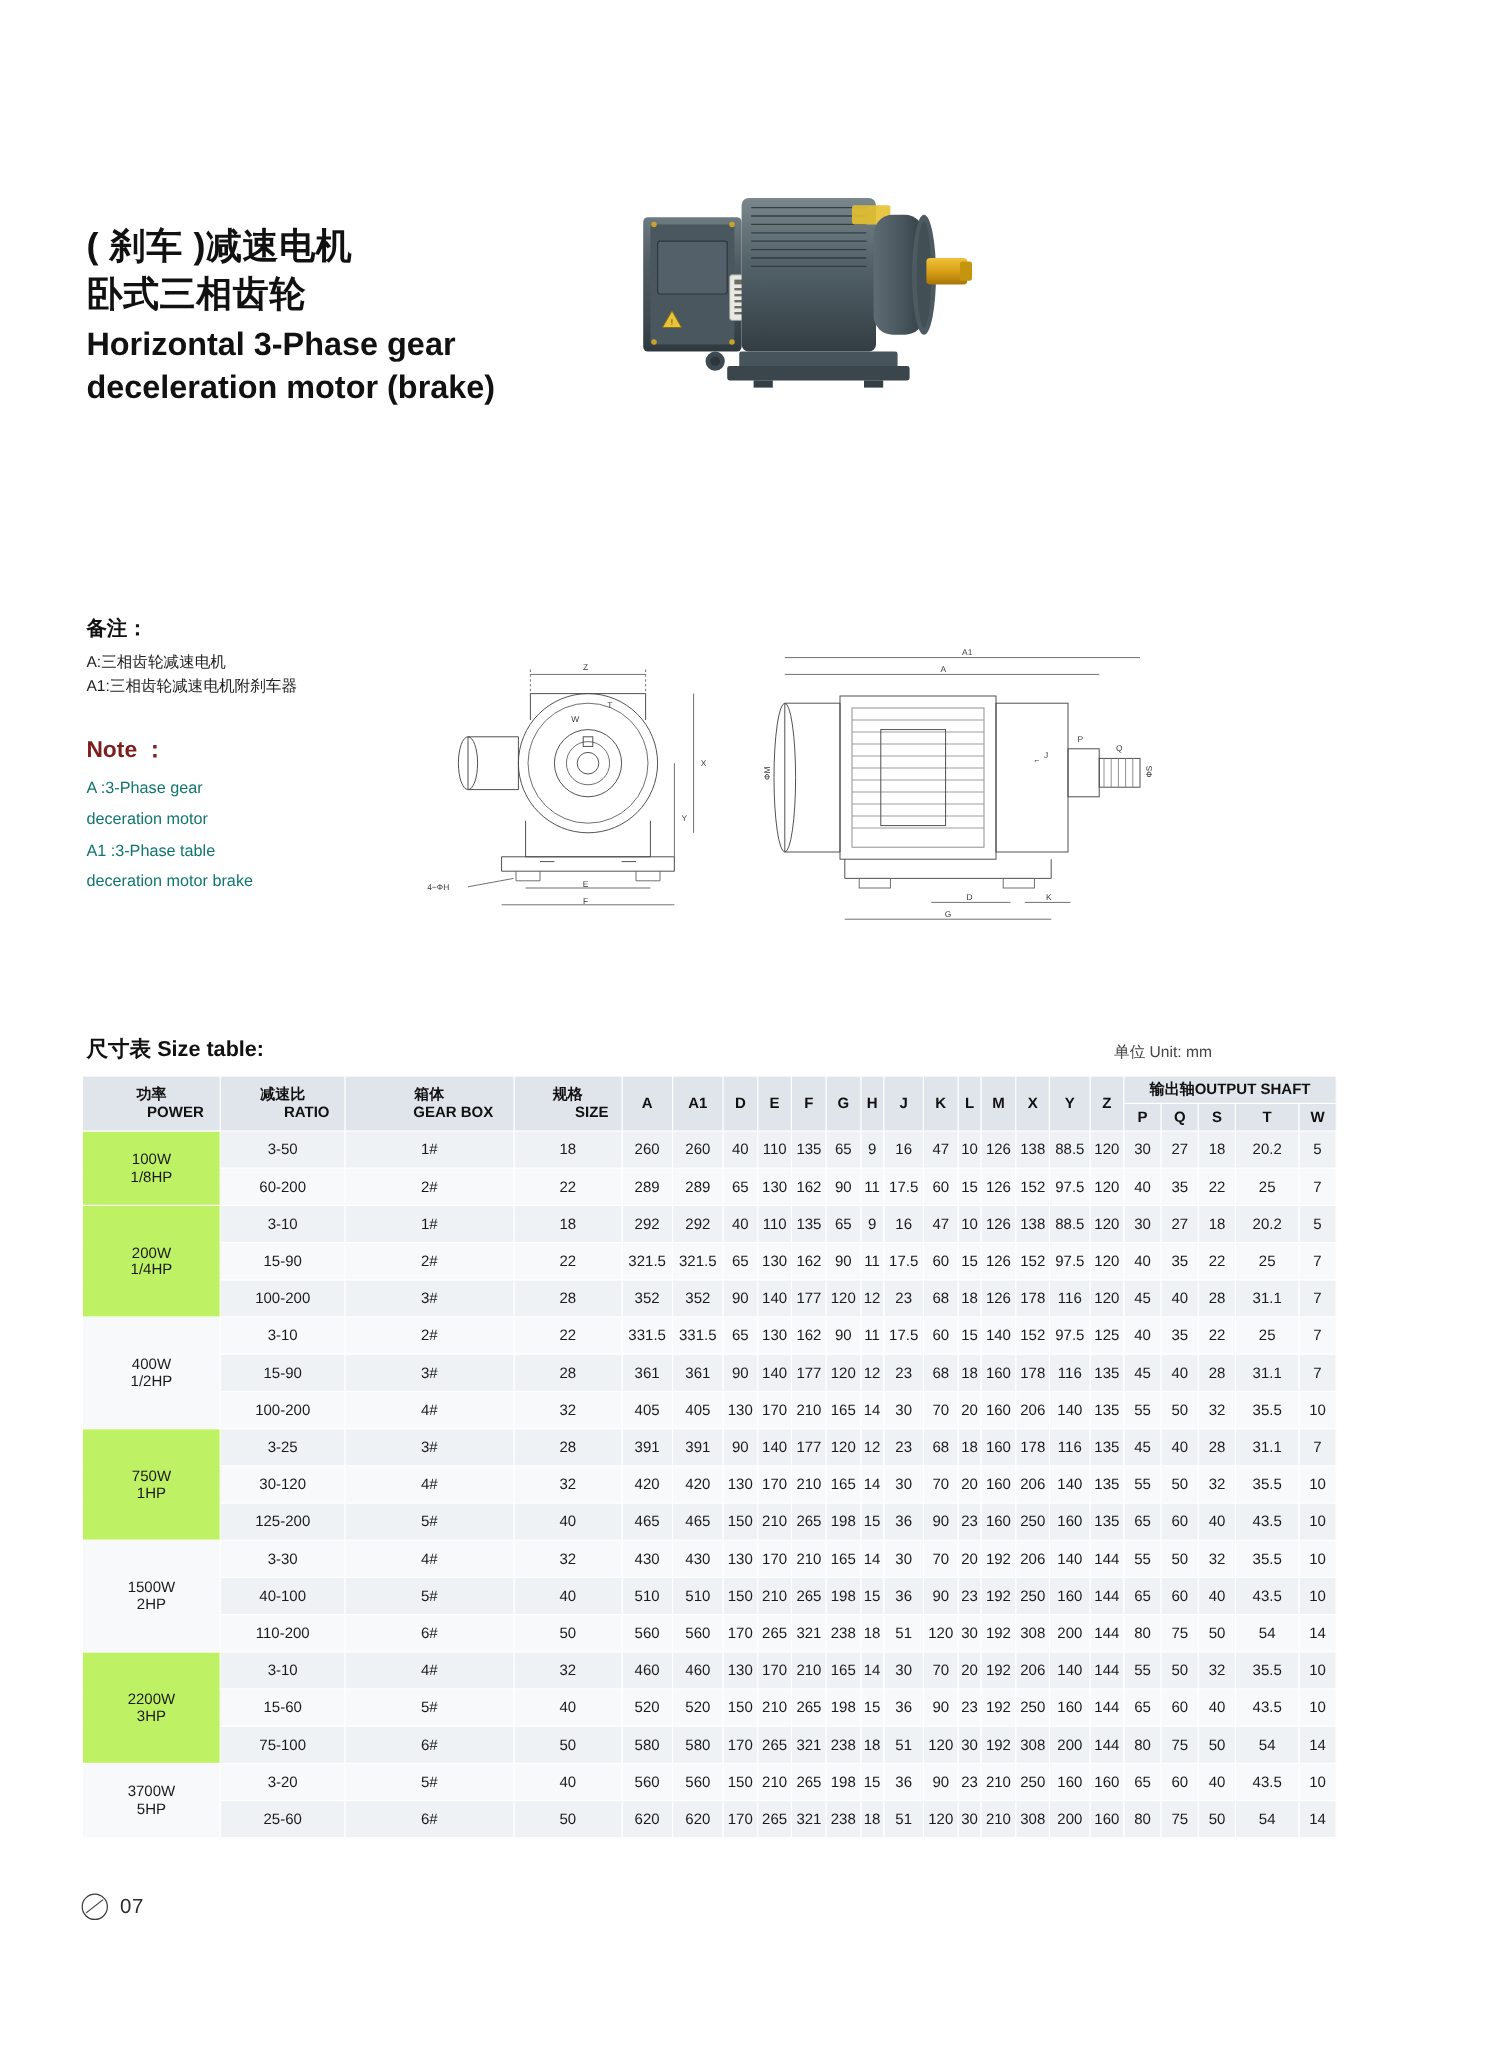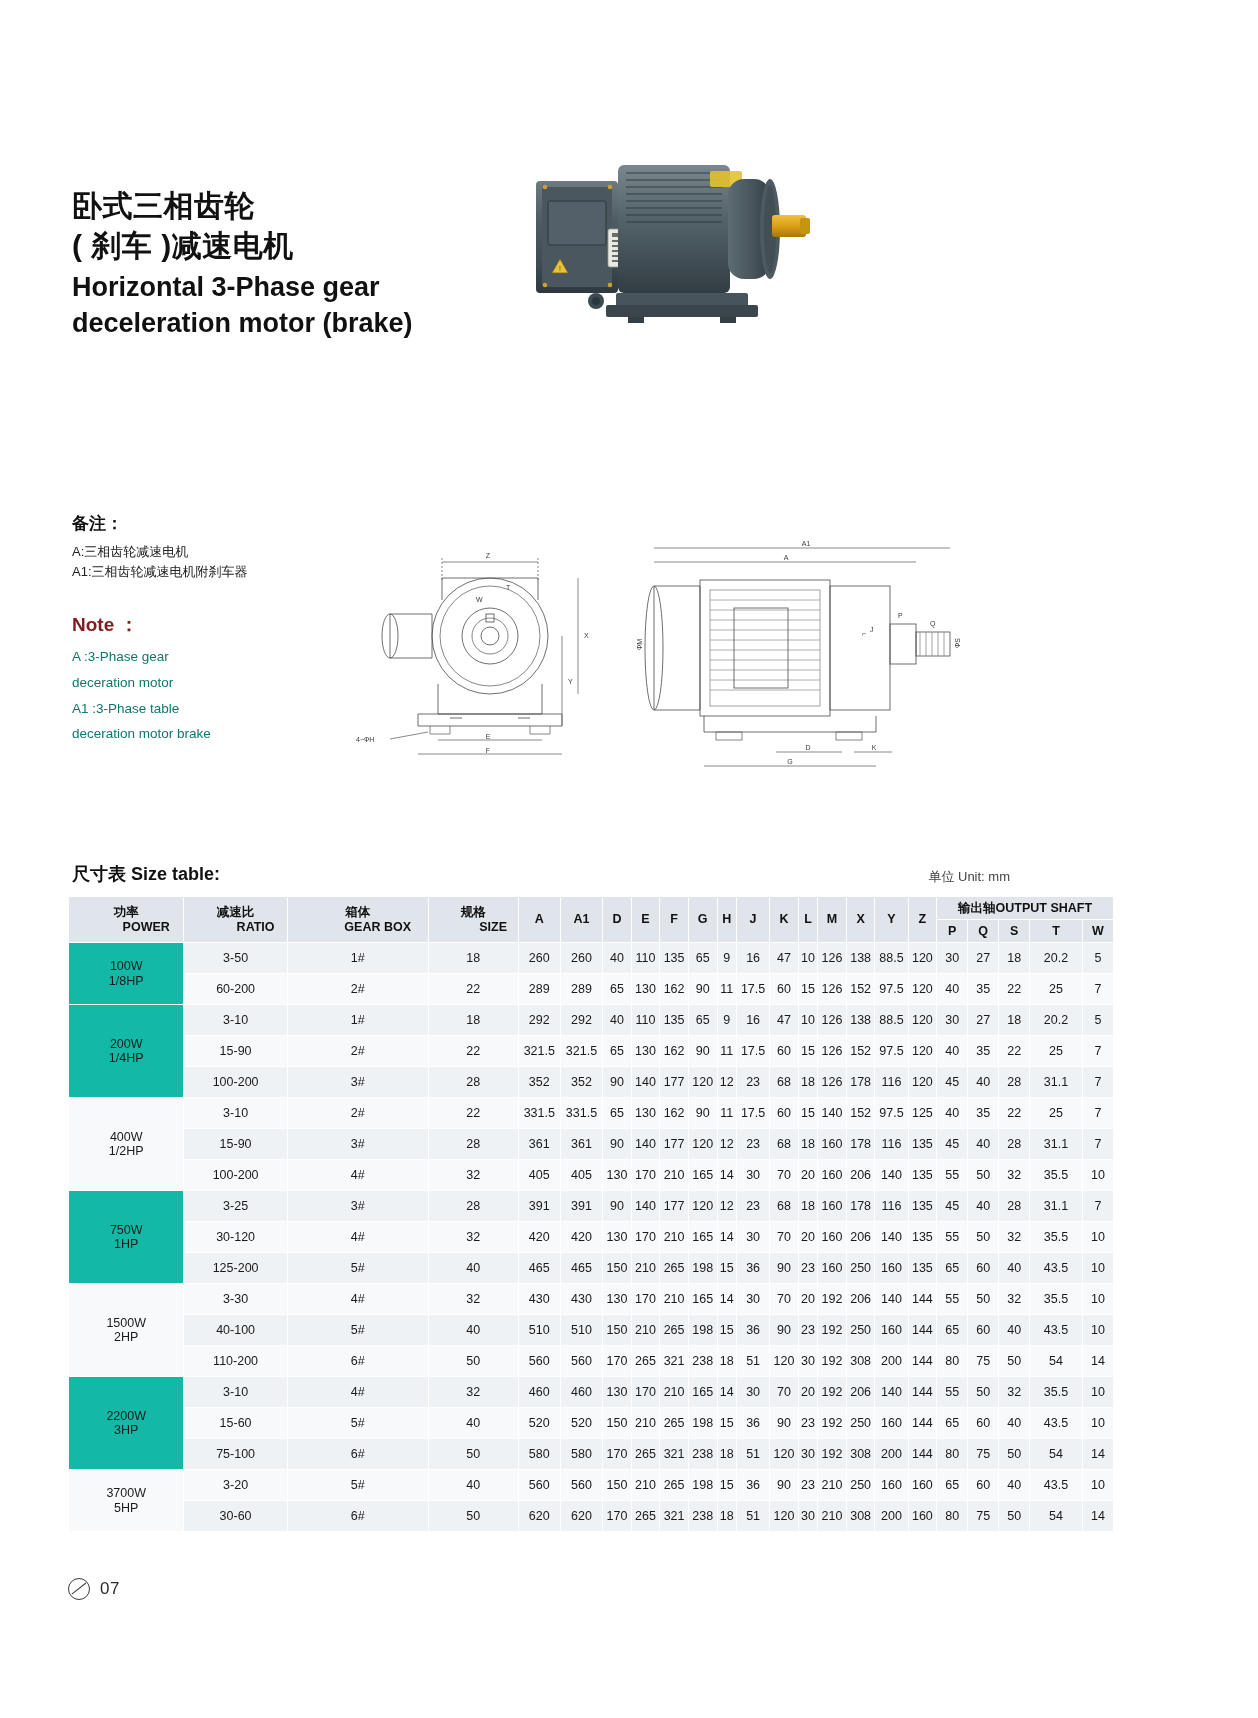--- a/index.html
+++ b/index.html
@@ -131,21 +131,21 @@
   .hdr-two { line-height: 1.25; }
   .hdr-two small { display: block; font-size: 12.5px; font-weight: bold; margin-left: 40px; }
   tbody tr.odd td { background: #eef2f5; }
   tbody tr.even td { background: #f7f9fa; }
   td.power {
     background: #eef2f5;
     font-weight: normal;
     font-size: 12.5px;
     line-height: 1.3;
   }
-  tbody tr.odd td.power { background: #14b8a6; }
+  tbody tr.odd td.power { background: #bef264; }
   .pw-line { display: block; }
 
   
   .footer {
     position: absolute;
     left: 68px;
     top: 1578px;
     display: flex;
     align-items: center;
     gap: 10px;
@@ -169,22 +169,22 @@
     color: #2b2b2b;
     letter-spacing: 0.5px;
     text-align: right;
   }
 </style>
 </head>
 <body>
 
 <div class="title-block">
   <div class="title-cn">
+    <div>( 刹车 )减速电机</div>
     <div>卧式三相齿轮</div>
-    <div>( 刹车 )减速电机</div>
   </div>
   <div class="title-en">
     <div>Horizontal 3-Phase gear</div>
     <div>deceleration motor (brake)</div>
   </div>
 </div>
 
 <div class="product-photo">
   <svg width="330" height="230" viewBox="0 0 330 230">
     <defs>
@@ -884,21 +884,21 @@
           <td>250</td>
           <td>160</td>
           <td>160</td>
           <td>65</td>
           <td>60</td>
           <td>40</td>
           <td>43.5</td>
           <td>10</td>
         </tr>
         <tr class="odd">
-          <td>30-60</td>
+          <td>25-60</td>
           <td>6#</td>
           <td>50</td>
           <td>620</td>
           <td>620</td>
           <td>170</td>
           <td>265</td>
           <td>321</td>
           <td>238</td>
           <td>18</td>
           <td>51</td>

